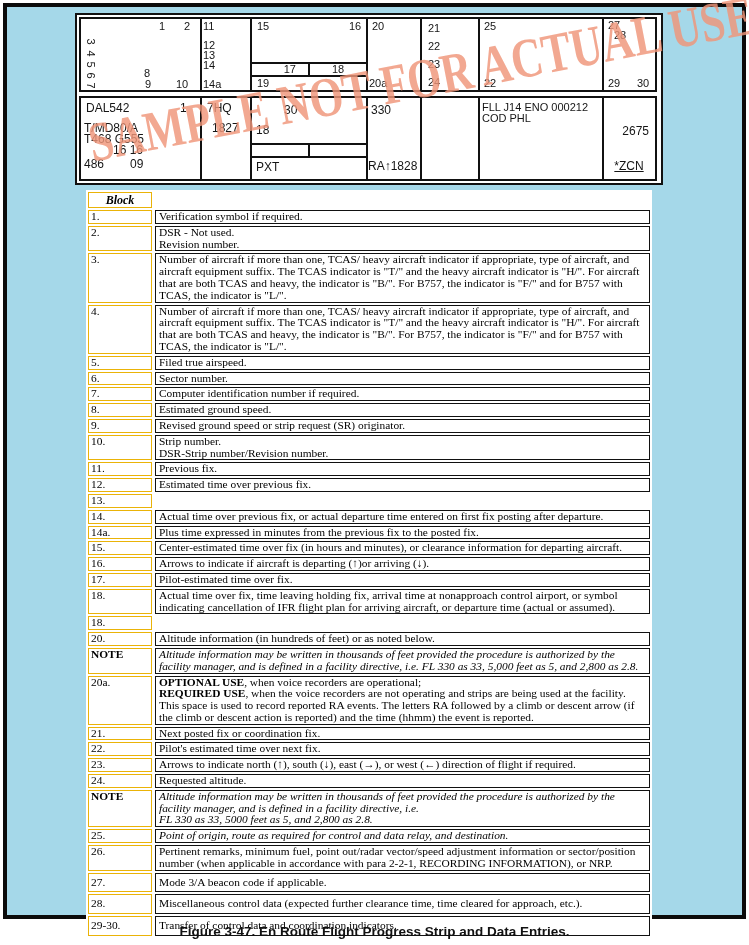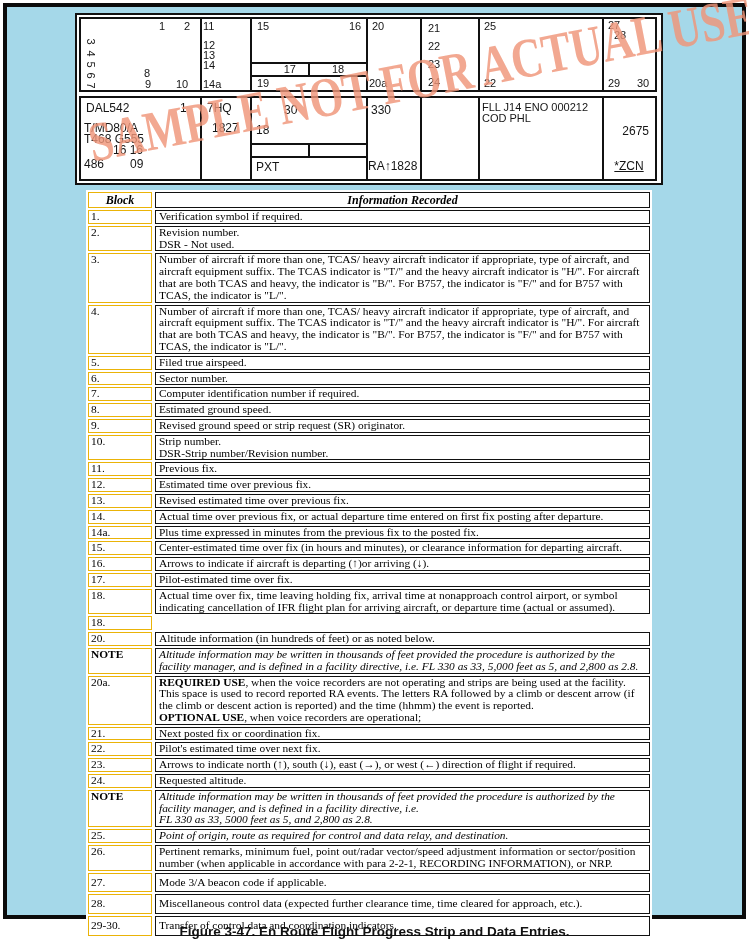--- a/index.html
+++ b/index.html
@@ -121,33 +121,32 @@
           <span class="lbl" style="left: 528px; top: 27px; width: 40px; text-align: right;">2675</span>
           <span class="lbl" style="left: 528px; top: 62px; width: 40px; text-align: center; text-decoration: underline;">*ZCN</span>
         </div>
 
       <div class="watermark">SAMPLE NOT FOR ACTUAL USE</div>
     </div>
 
     <div class="tbl" id="tbl">
       <div class="trow thead">
         <div class="bcell">Block</div>
-        <div class="icell">Information Recorded</div>
       </div>
     <div class="trow">
           <div class="bcell">1.</div>
           <div class="icell">
             <div class="tline"><span>Verification symbol if required.</span></div>
           </div>
         </div>
         <div class="trow">
           <div class="bcell">2.</div>
           <div class="icell">
+            <div class="tline"><span>DSR - Not used.</span></div>
             <div class="tline"><span>Revision number.</span></div>
-            <div class="tline"><span>DSR - Not used.</span></div>
           </div>
         </div>
         <div class="trow">
           <div class="bcell">3.</div>
           <div class="icell">
             <div class="tline"><span>Number of aircraft if more than one, TCAS/ heavy aircraft indicator if appropriate, type of aircraft, and aircraft equipment suffix.  The TCAS indicator is "T/" and the heavy aircraft indicator is "H/".  For aircraft that are both TCAS and heavy, the indicator is "B/".  For B757, the indicator is "F/" and for B757 with TCAS, the indicator is "L/".</span></div>
           </div>
         </div>
         <div class="trow">
           <div class="bcell">4.</div>
@@ -199,23 +198,20 @@
           </div>
         </div>
         <div class="trow">
           <div class="bcell">12.</div>
           <div class="icell">
             <div class="tline"><span>Estimated time over previous fix.</span></div>
           </div>
         </div>
         <div class="trow">
           <div class="bcell">13.</div>
-          <div class="icell">
-            <div class="tline"><span>Revised estimated time over previous fix.</span></div>
-          </div>
         </div>
         <div class="trow">
           <div class="bcell">14.</div>
           <div class="icell">
             <div class="tline"><span>Actual time over previous fix, or actual departure time entered on first fix posting after departure.</span></div>
           </div>
         </div>
         <div class="trow">
           <div class="bcell">14a.</div>
           <div class="icell">
@@ -257,22 +253,22 @@
         </div>
         <div class="trow">
           <div class="bcell notelbl">NOTE</div>
           <div class="icell it">
             <div class="tline"><span>Altitude information may be written in thousands of feet provided the procedure is authorized by the facility manager, and is defined in a facility directive, i.e. FL 330 as 33, 5,000 feet as 5, and 2,800 as 2.8.</span></div>
           </div>
         </div>
         <div class="trow">
           <div class="bcell">20a.</div>
           <div class="icell">
+            <div class="tline"><span style="font-weight: bold;">OPTIONAL USE</span><span>, when voice recorders are operational;</span></div>
             <div class="tline"><span style="font-weight: bold;">REQUIRED USE</span><span>, when the voice recorders are not operating and strips are being used at the facility.  This space is used to record reported RA events.   The letters RA followed by a climb or descent arrow (if the climb or descent action is reported) and the time (hhmm) the event is reported.</span></div>
-            <div class="tline"><span style="font-weight: bold;">OPTIONAL USE</span><span>, when voice recorders are operational;</span></div>
           </div>
         </div>
         <div class="trow">
           <div class="bcell">21.</div>
           <div class="icell">
             <div class="tline"><span>Next posted fix or coordination fix.</span></div>
           </div>
         </div>
         <div class="trow">
           <div class="bcell">22.</div>

